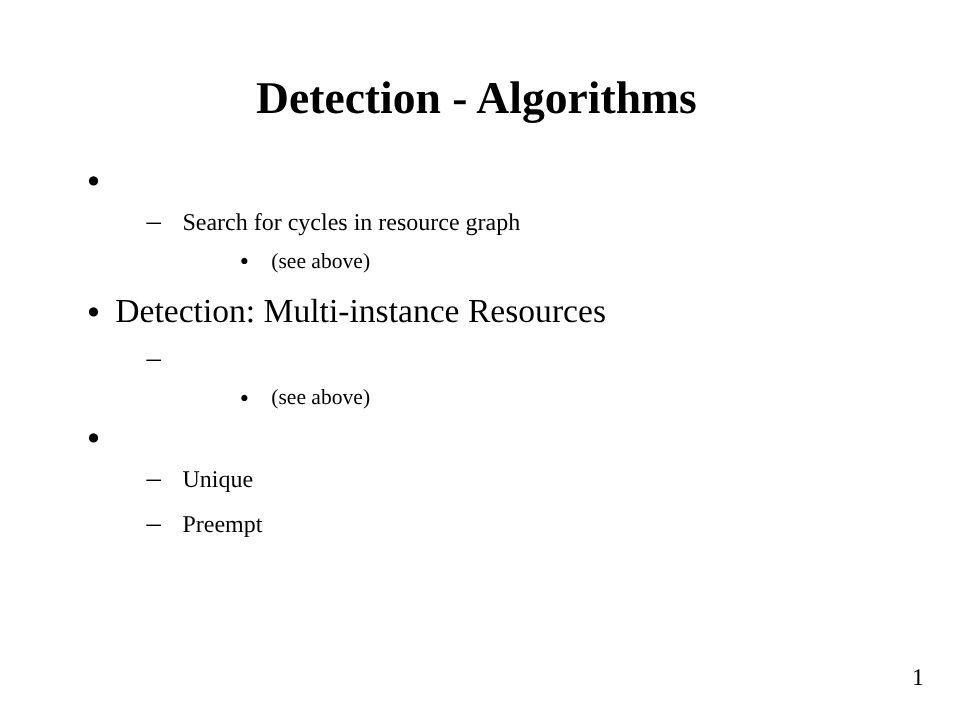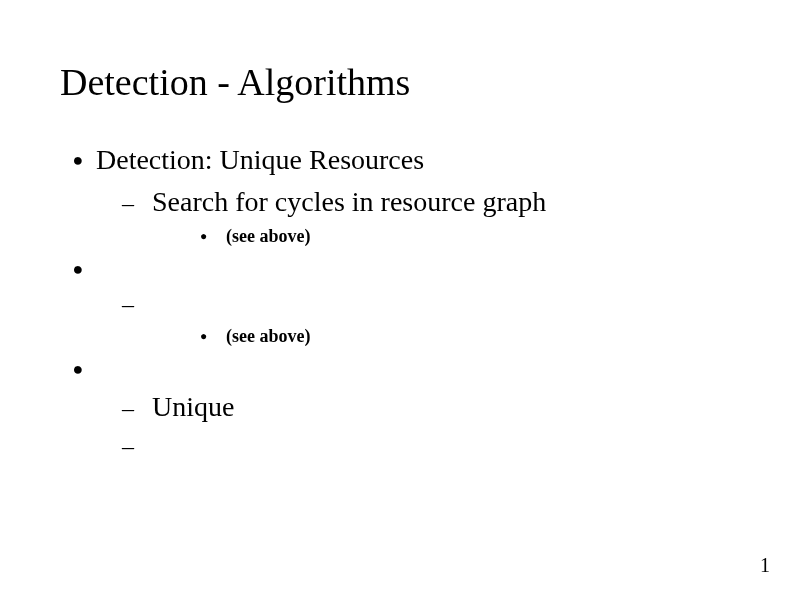--- a/index.html
+++ b/index.html
@@ -4,23 +4,23 @@
 <style>
   * { margin: 0; padding: 0; box-sizing: border-box; }
   html, body { width: 794px; height: 595px; background: #fff; font-family: "Times New Roman", Times, serif; color: #000; }
   .slide {
     position: relative;
     width: 794px;
     height: 595px;
     padding: 60px 60px 0 60px;
   }
   .title {
-    text-align: left;
+    text-align: center;
     font-size: 38px;
-    font-weight: 400;
+    font-weight: 700;
     margin-bottom: 40px;
   }
   .l1 {
     display: flex;
     align-items: baseline;
     margin: 12px 0 10px 0;
   }
   .l1 .bullet {
     font-size: 18px;
     line-height: 1;
@@ -34,76 +34,77 @@
   .l2 {
     display: flex;
     align-items: baseline;
     margin: 10px 0 8px 62px;
   }
   .l2 .dash {
     font-size: 24px;
     width: 30px;
     flex: 0 0 30px;
   }
-  .l2 .text { font-size: 28px; text-align: center; }
+  .l2 .text { font-size: 20px; text-align: center; }
   .l3 {
     display: flex;
     align-items: baseline;
     margin: 8px 0 16px 140px;
   }
   .l3 .bullet {
     font-size: 12px;
     width: 26px;
     flex: 0 0 26px;
     position: relative;
     top: -2px;
   }
-  .l3 .text { font-size: 18px; font-weight: bold; }
+  .l3 .text { font-size: 18px; }
   .pagenum {
     position: absolute;
     bottom: 18px;
     right: 24px;
     font-size: 20px;
   }
 </style>
 </head>
 <body>
 
 <div class="slide">
   <h1 class="title">Detection - Algorithms</h1>
 
   <div class="l1">
     <span class="bullet">●</span>
-    <span class="text">Detection: Unique Resources</span>
   </div>
   <div class="l2">
     <span class="dash">–</span>
     <span class="text">Search for cycles in resource graph</span>
   </div>
   <div class="l3">
     <span class="bullet">●</span>
     <span class="text">(see above)</span>
   </div>
 
   <div class="l1">
     <span class="bullet">●</span>
+    <span class="text">Detection: Multi-instance Resources</span>
   </div>
   <div class="l2">
     <span class="dash">–</span>
   </div>
   <div class="l3">
     <span class="bullet">●</span>
     <span class="text">(see above)</span>
   </div>
 
   <div class="l1">
     <span class="bullet">●</span>
   </div>
   <div class="l2">
     <span class="dash">–</span>
     <span class="text">Unique</span>
   </div>
   <div class="l2">
     <span class="dash">–</span>
+    <span class="text">Preempt</span>
   </div>
 
   <div class="pagenum">1</div>
 </div>
 
 </body></html>

